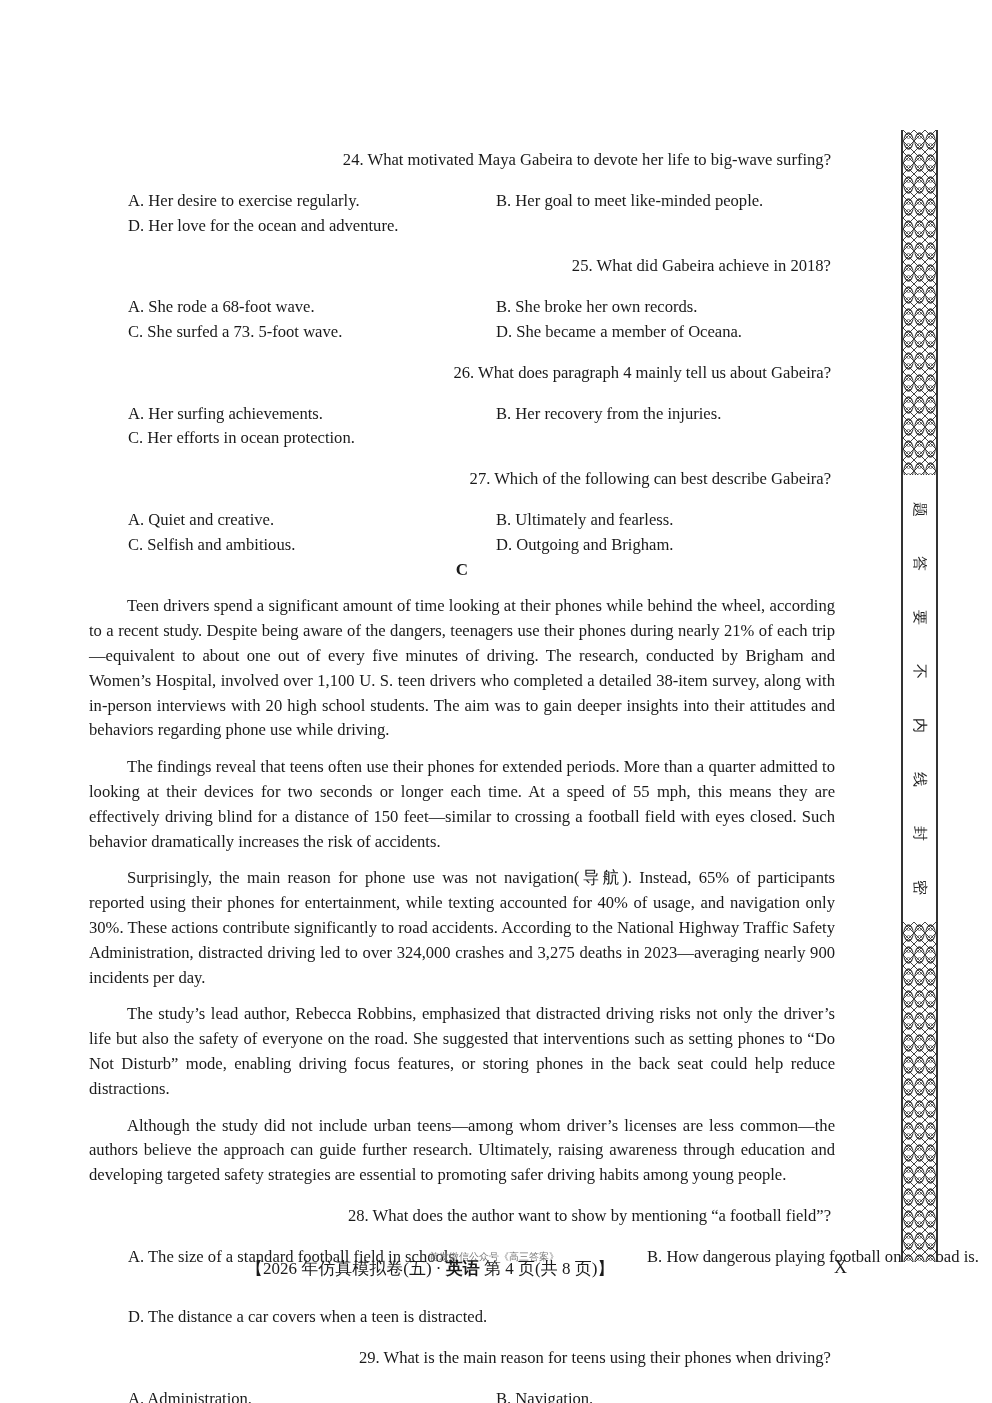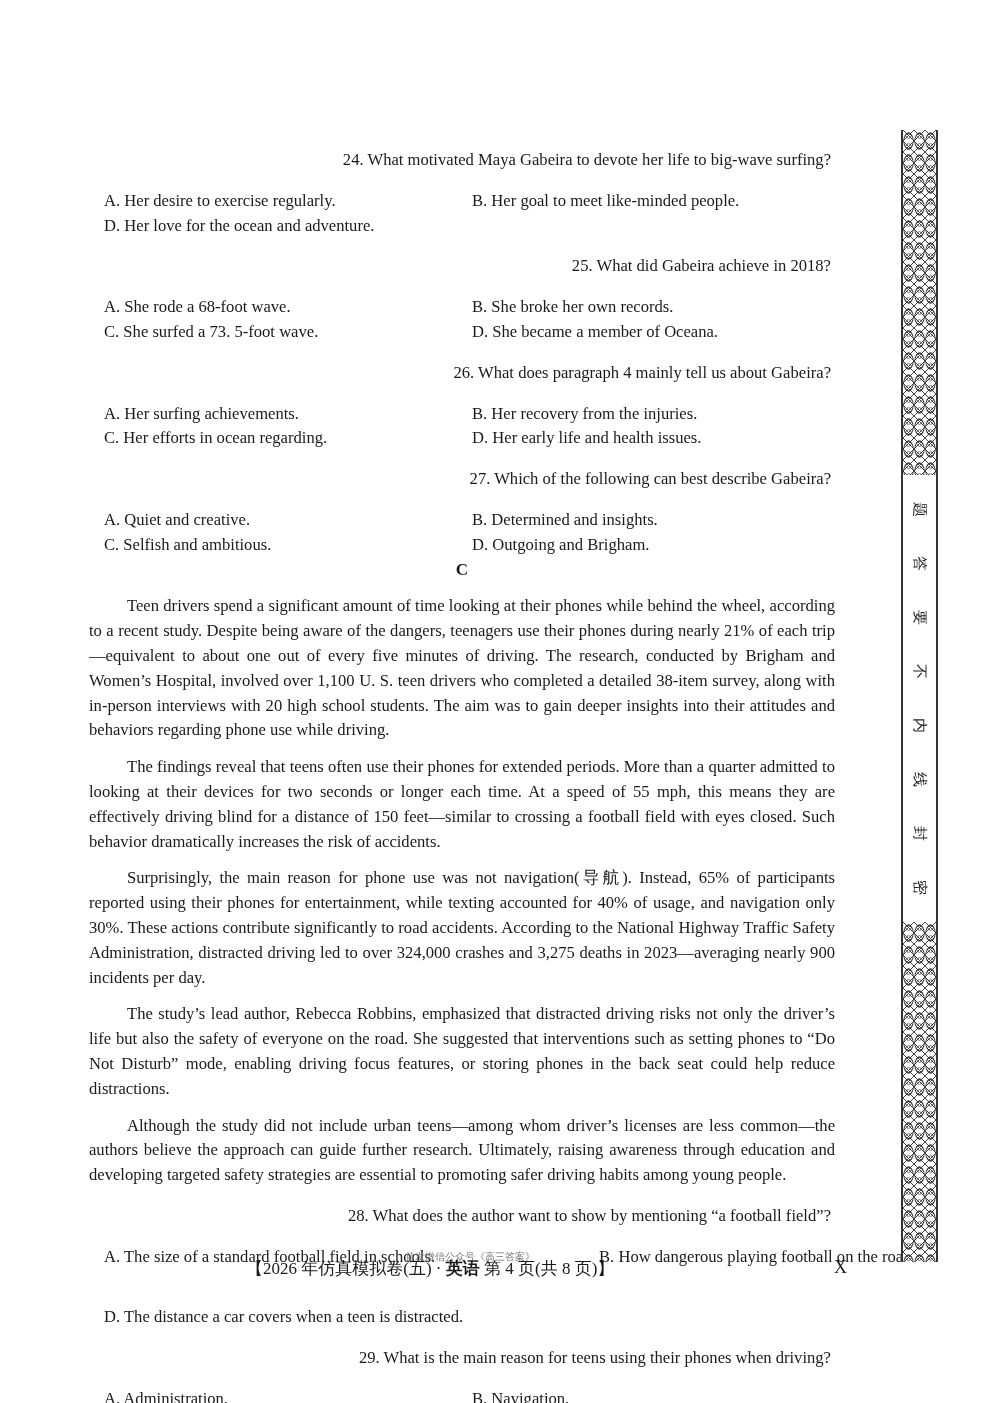--- a/index.html
+++ b/index.html
@@ -3,21 +3,21 @@
 <meta charset="utf-8">
 <style>
   html, body { margin: 0; padding: 0; background: #ffffff; }
   body { width: 992px; height: 1403px; position: relative; overflow: hidden;
          font-family: "Liberation Serif", "DejaVu Serif", serif; color: #1a1a1a; }
   .page { position: absolute; left: 0; top: 0; width: 992px; height: 1403px; }
   .content { position: absolute; left: 77px; top: 132px; width: 770px; font-size: 16.6px; line-height: 24.8px; }
   .q { margin: 16px; text-align: right; }
   .opts { display: grid; grid-template-columns: 368px 1fr; padding-left: 27px; }
   .opts.single { grid-template-columns: 1fr 1fr; gap: 34px; }
-  .opt { white-space: nowrap; }
+  .opt { white-space: nowrap; margin-left: 24px; }
   .section-title { text-align: center; font-weight: bold; font-size: 17px; margin: 0; }
   .para { text-align: justify; text-indent: 38px; margin: 12px; }
   .watermark { font-size: 10px; color: #777; position: relative; left: -30px; top: -2px; }
   .footer { position: absolute; top: 1257px; left: 246px; font-size: 17px; white-space: nowrap; text-align: center; }
   .footer b { font-weight: bold; }
   .footer .mark { position: absolute; left: 588px; top: 0; font-size: 18px; }
   .strip { position: absolute; left: 901px; top: 130px; width: 37px; height: 1132px;
            border-left: 2px solid #333; border-right: 2px solid #333; box-sizing: border-box; }
   .pattern { position: absolute; left: 0; width: 100%;
              background-color: #fff;
@@ -58,30 +58,29 @@
         <span class="opt">C. She surfed a 73. 5-foot wave.</span>
         <span class="opt">D. She became a member of Oceana.</span>
       </div>
     </div>
 
     <div>
       <p class="q"><span>26.</span> <span>What does paragraph 4 mainly tell us about Gabeira?</span></p>
       <div class="opts">
         <span class="opt">A. Her surfing achievements.</span>
         <span class="opt">B. Her recovery from the injuries.</span>
-        <span class="opt">C. Her efforts in ocean regarding.</span>
-        <span class="opt">D. Her early life and health issues.</span>
+        <span class="opt">C. Her efforts in ocean protection.</span>
       </div>
     </div>
 
     <div>
       <p class="q"><span>27.</span> <span>Which of the following can best describe Gabeira?</span></p>
       <div class="opts">
         <span class="opt">A. Quiet and creative.</span>
-        <span class="opt">B. Determined and insights.</span>
+        <span class="opt">B. Ultimately and fearless.</span>
         <span class="opt">C. Selfish and ambitious.</span>
         <span class="opt">D. Outgoing and Brigham.</span>
       </div>
     </div>
 
     <p class="section-title">C</p>
     <div>
       <p class="para">Teen drivers spend a significant amount of time looking at their phones while behind the wheel, according to a recent study. Despite being aware of the dangers, teenagers use their phones during nearly 21% of each trip—equivalent to about one out of every five minutes of driving. The research, conducted by Brigham and Women’s Hospital, involved over 1,100 U. S. teen drivers who completed a detailed 38-item survey, along with in-person interviews with 20 high school students. The aim was to gain deeper insights into their attitudes and behaviors regarding phone use while driving.</p>
       <p class="para">The findings reveal that teens often use their phones for extended periods. More than a quarter admitted to looking at their devices for two seconds or longer each time. At a speed of 55 mph, this means they are effectively driving blind for a distance of 150 feet—similar to crossing a football field with eyes closed. Such behavior dramatically increases the risk of accidents.</p>
       <p class="para">Surprisingly, the main reason for phone use was not navigation(导航). Instead, 65% of participants reported using their phones for entertainment, while texting accounted for 40% of usage, and navigation only 30%. These actions contribute significantly to road accidents. According to the National Highway Traffic Safety Administration, distracted driving led to over 324,000 crashes and 3,275 deaths in 2023—averaging nearly 900 incidents per day.</p>

